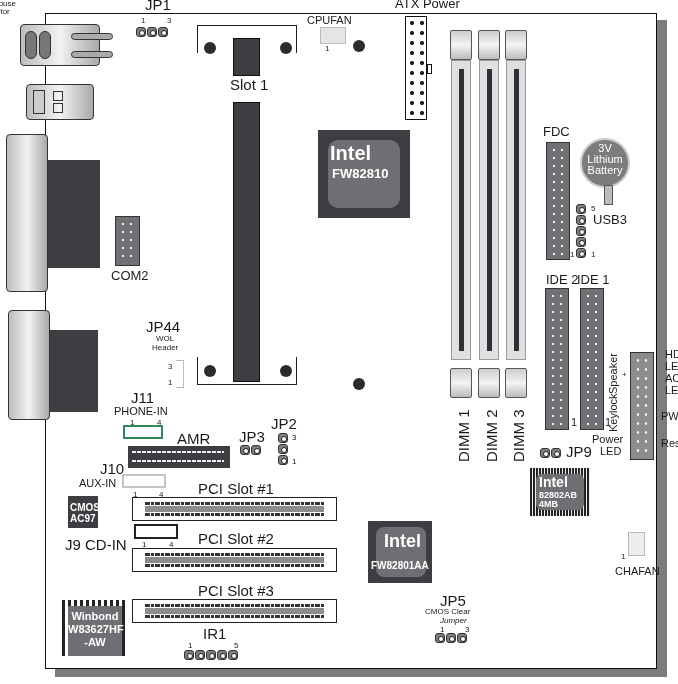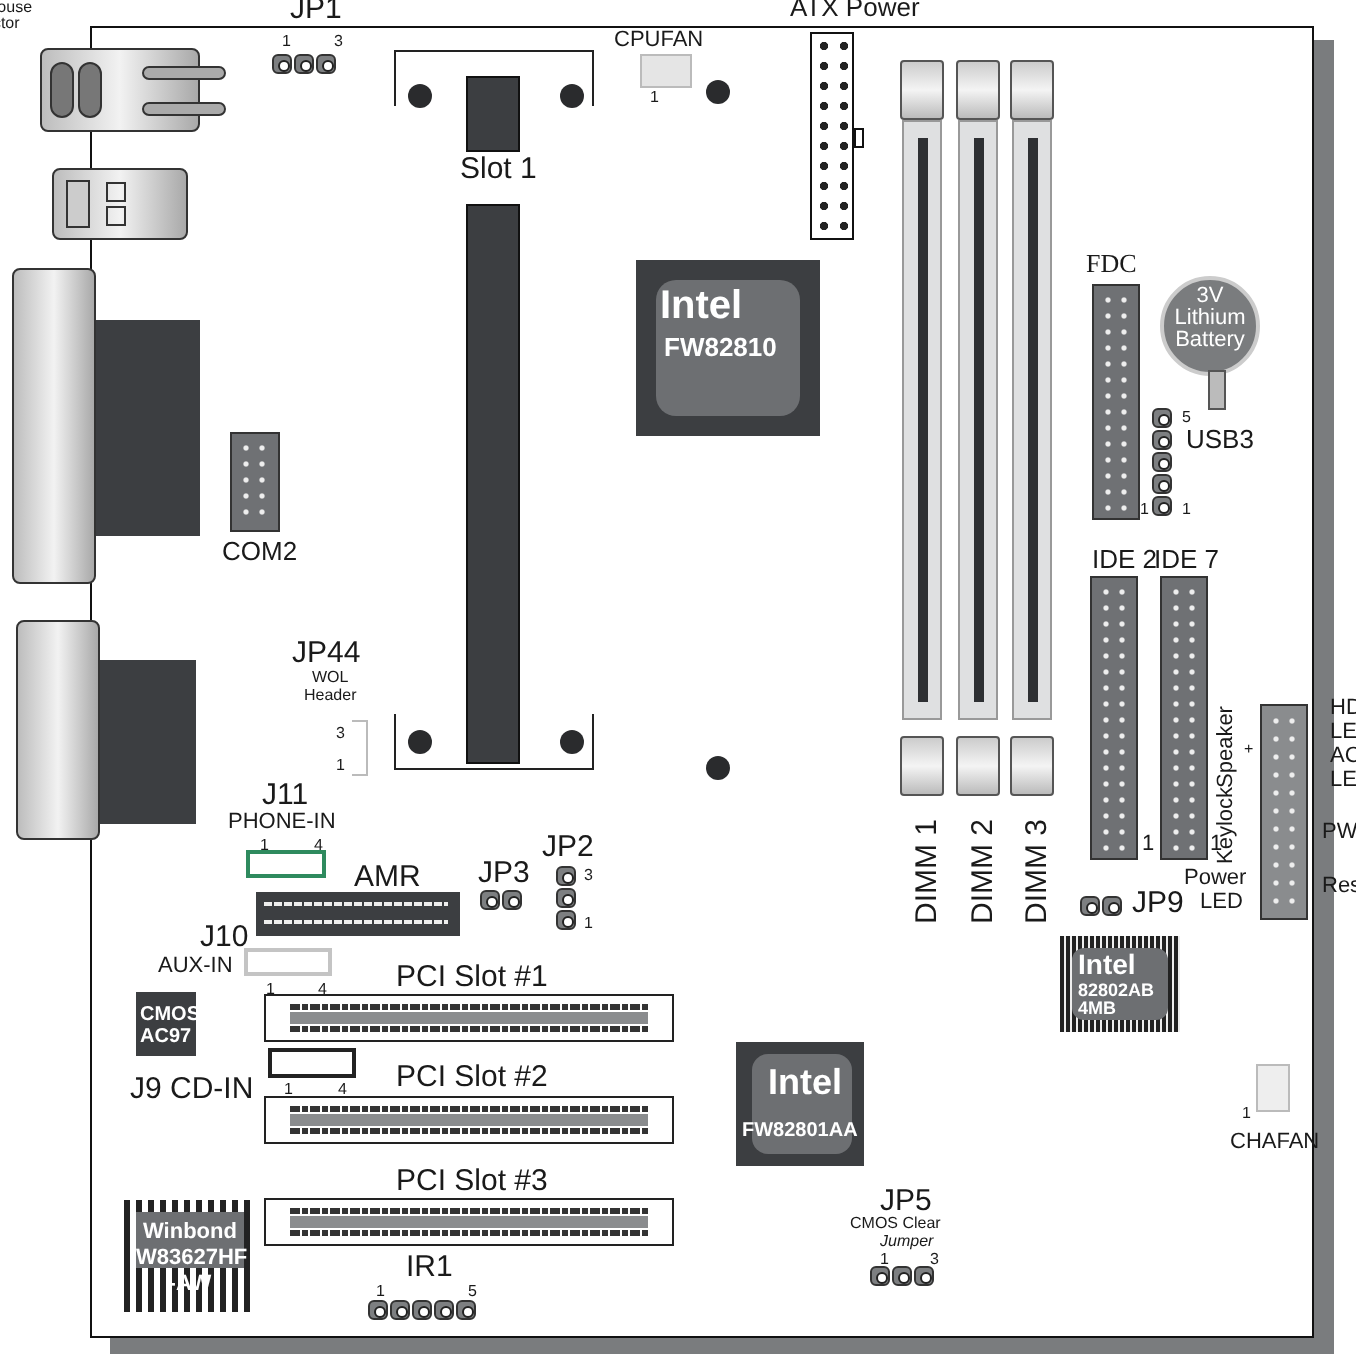--- a/index.html
+++ b/index.html
@@ -114,21 +114,21 @@
 <div class="dimm" style="left:506px;top:60px;height:300px;">
     <div class="core"></div>
   </div>
 <div class="dimm-latch" style="left:450px;top:368px;"></div>
 <div class="dimm-latch" style="left:478px;top:368px;"></div>
 <div class="dimm-latch" style="left:505px;top:368px;"></div>
 <div class="lbl l-lg" style="left:455px;top:462px;transform:rotate(-90deg);transform-origin:0 0;">DIMM 1</div>
 <div class="lbl l-lg" style="left:483px;top:462px;transform:rotate(-90deg);transform-origin:0 0;">DIMM 2</div>
 <div class="lbl l-lg" style="left:510px;top:462px;transform:rotate(-90deg);transform-origin:0 0;">DIMM 3</div>
 
-<div class="lbl l-md" style="left:543px;top:124px;font-family:Liberation Serif, serif;">FDC</div>
+<div class="lbl l-md" style="left:543px;top:124px;">FDC</div>
 <div class="hdr" style="left:546px;top:142px;width:24px;height:118px;">
     <div class="dots"></div>
   </div>
 <div class="lbl l-xs" style="left:570px;top:250px;">1</div>
 
 <div class="abs" style="left:580px;top:138px;width:50px;height:50px;border-radius:50%;background:#7a7c7e;border:2px solid #ccc;">
   <div class="chiptext" style="left:0;width:46px;top:3px;font-size:11px;line-height:11px;font-weight:normal;">
     <span style="display:block">3V</span>
     <span style="display:block">Lithium</span>
     <span style="display:block">Battery</span>
@@ -141,21 +141,21 @@
     <div class="pin" style="left:0;top:11px;"></div>
     <div class="pin" style="left:0;top:22px;"></div>
   <div class="pin" style="left:0;top:33px;"></div>
     <div class="pin" style="left:0;top:44px;"></div>
 </div>
 <div class="lbl l-xs" style="left:591px;top:204px;">5</div>
 <div class="lbl l-md" style="left:593px;top:212px;">USB3</div>
 <div class="lbl l-xs" style="left:591px;top:250px;">1</div>
 
 <div class="lbl l-md" style="left:536px;top:272px;margin-left:10px;">IDE 2</div>
-<div class="lbl l-md" style="left:577px;top:272px;">IDE 7</div>
+<div class="lbl l-md" style="left:577px;top:272px;">IDE 1</div>
 <div class="hdr" style="left:545px;top:288px;width:24px;height:142px;">
     <div class="dots"></div>
   </div>
 <div class="hdr" style="left:580px;top:288px;width:24px;height:142px;">
     <div class="dots"></div>
   </div>
 <div class="lbl l-sm" style="left:571px;top:416px;">1</div>
 <div class="lbl l-sm" style="left:605px;top:416px;">1</div>
 
 <div class="lbl l-sm" style="left:607px;top:394px;transform:rotate(-90deg);transform-origin:0 0;">Speaker</div>
@@ -265,21 +265,21 @@
     <div class="teeth" style="bottom:4px;"></div>
 </div>
 
 <div class="abs dark" style="left:368px;top:521px;width:64px;height:62px;">
   <div class="abs mid" style="left:8px;top:6px;width:50px;height:50px;border-radius:8px;"></div>
   <div class="chiptext" style="left:16px;top:10px;font-size:18px;">Intel</div>
   <div class="chiptext" style="left:3px;top:39px;font-size:10px;">FW82801AA</div>
 </div>
 
 <div class="abs" style="left:62px;top:600px;width:66px;height:56px;background:repeating-linear-gradient(90deg,#222 0 3px,#fff 3px 6px);"></div>
-<div class="abs mid" style="left:68px;top:606px;width:54px;height:28px;">
+<div class="abs mid" style="left:68px;top:606px;width:54px;height:50px;">
   <div class="chiptext" style="left:0;width:54px;top:4px;font-size:11px;">Winbond</div>
   <div class="chiptext" style="left:0;width:54px;top:17px;font-size:11px;">W83627HF</div>
   <div class="chiptext" style="left:0;width:54px;top:30px;font-size:11px;">-AW</div>
 </div>
 
 <div class="lbl l-lg" style="left:203px;top:625px;">IR1</div>
 <div class="lbl l-xs" style="left:188px;top:641px;">1</div>
 <div class="lbl l-xs" style="left:234px;top:641px;">5</div>
 <div class="abs" style="left:184px;top:650px;">
   <div class="pin" style="left:0;top:0;"></div>

